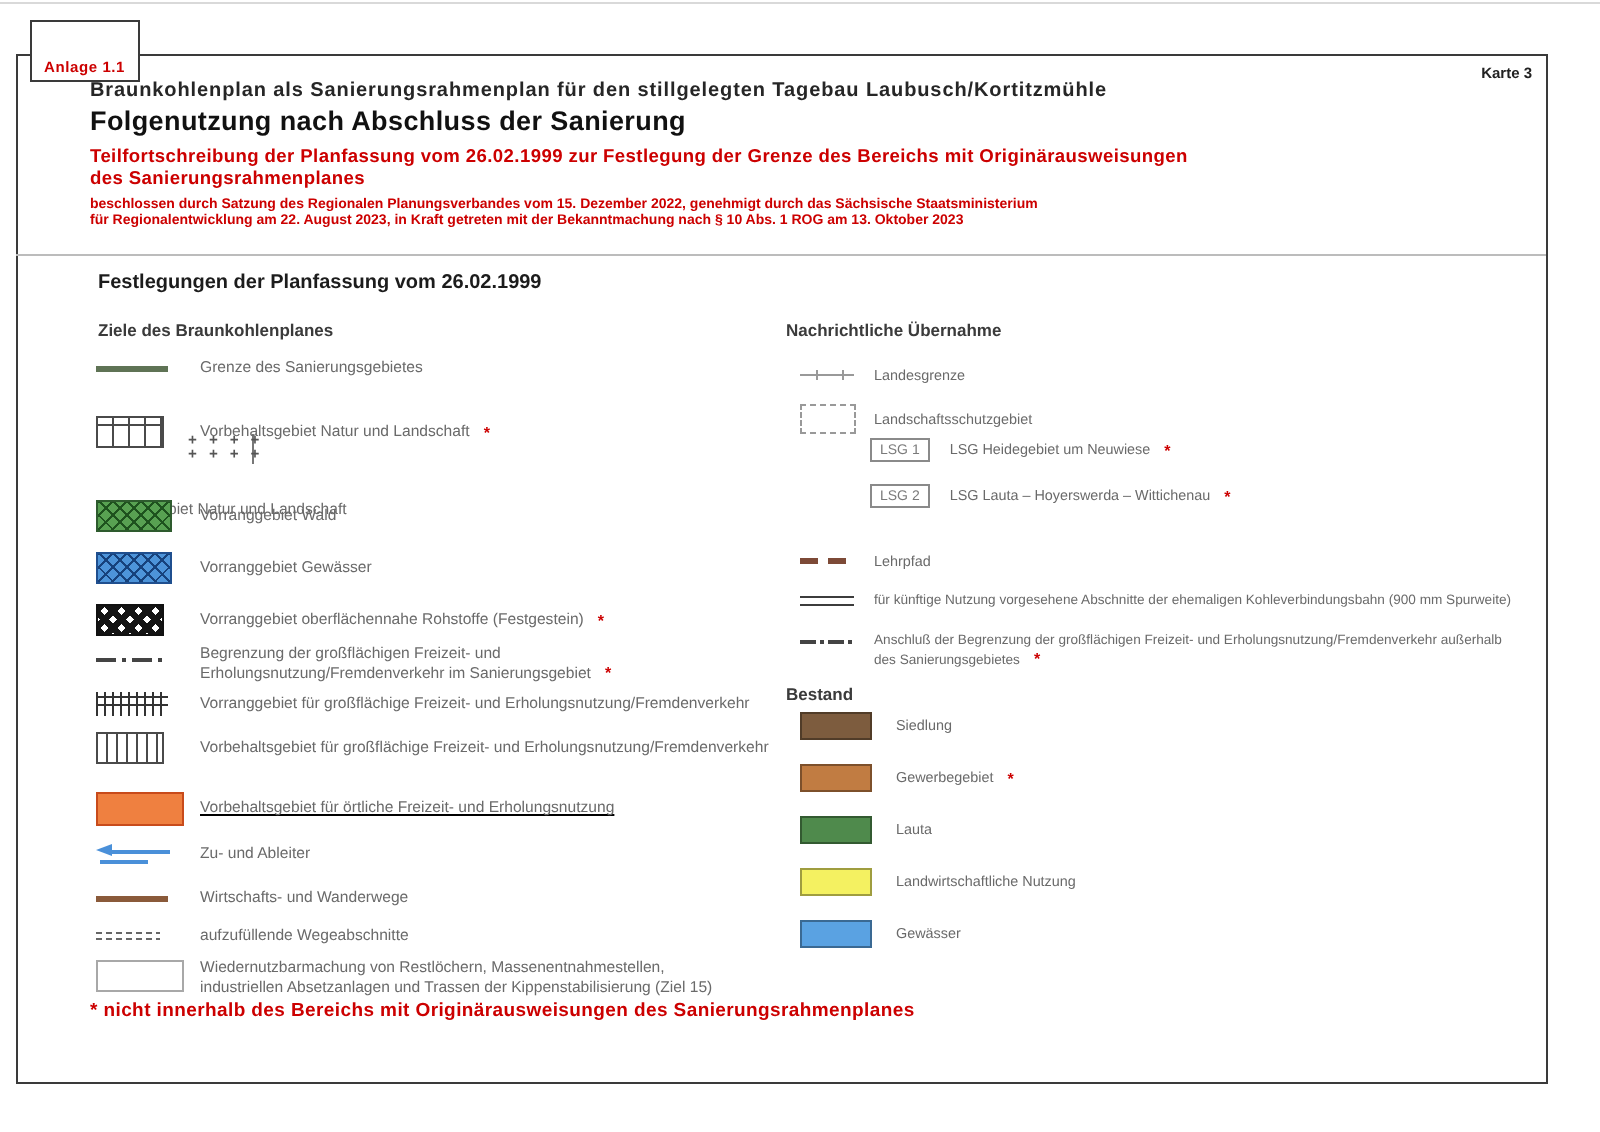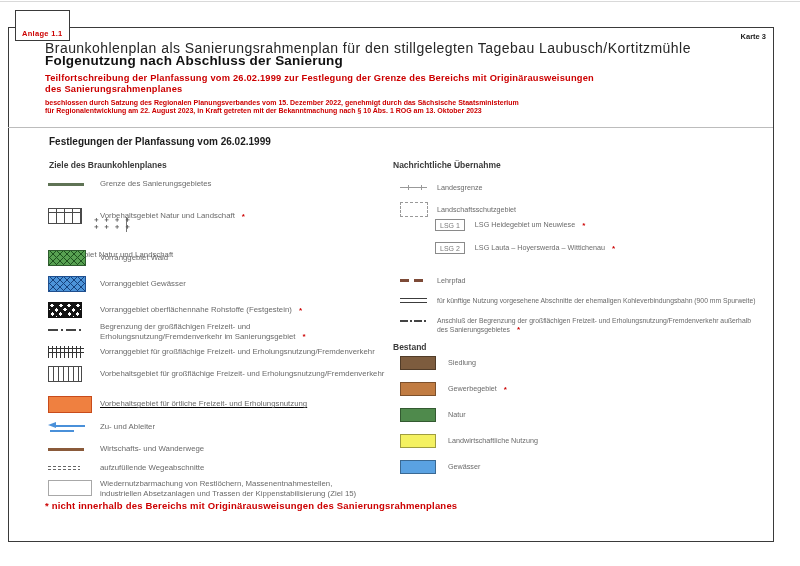--- a/index.html
+++ b/index.html
@@ -7,21 +7,21 @@
           font-family:"Liberation Sans","DejaVu Sans",sans-serif;}
   .edge-line{position:absolute;left:0;top:1px;width:100%;height:1px;background:#d9d9d9;}
 
   
   .sheet{position:absolute;left:8px;top:27px;width:764px;height:513px;border:1.5px solid #3a3a3a;background:#fff;}
   .tab{position:absolute;left:15px;top:10px;z-index:3;background:#fff;border:1px solid #3a3a3a;
        padding:18px 6px 2px 6px;font-size:7.5px;font-weight:bold;color:#cc0000;letter-spacing:.3px;}
   .karte{position:absolute;top:32px;right:34px;font-size:7.5px;font-weight:bold;color:#222;text-align:right;}
 
   
-  .supertitle{position:absolute;left:45px;top:40px;font-size:14px;font-weight:normal;color:#262626;letter-spacing:.45px;}
+  .supertitle{position:absolute;left:45px;top:40px;font-size:10px;font-weight:bold;color:#262626;letter-spacing:.45px;}
   .title{position:absolute;left:45px;top:53px;font-size:13.5px;font-weight:bold;color:#111;letter-spacing:.2px;}
   .subtitle{position:absolute;left:45px;top:73px;font-size:9.3px;font-weight:bold;color:#cc0000;letter-spacing:.2px;line-height:1.18;}
   .decree{position:absolute;left:45px;top:99px;font-size:7px;font-weight:bold;color:#cc0000;line-height:1.18;}
   .divider{position:absolute;left:8px;top:127px;width:765px;height:1px;background:#bcbcbc;}
 
   .section-title{position:absolute;left:49px;top:136px;font-size:10px;font-weight:bold;color:#1c1c1c;}
   .col-heading{position:absolute;font-size:8.5px;font-weight:bold;color:#3b3b3b;}
 
   
   .row{position:absolute;left:48px;display:flex;align-items:center;}
@@ -277,21 +277,21 @@
     <span class="symwrap wide">
         <span class="sym bestand-swatch" style="background-color: rgb(193, 124, 66);"></span>
       </span>
     <span class="lbl-r">Gewerbegebiet</span>
     <span class="ast">*</span>
   </div>
   <div class="row-r" style="top:408px;">
     <span class="symwrap wide">
         <span class="sym bestand-swatch" style="background-color: rgb(79, 138, 76);"></span>
       </span>
-    <span class="lbl-r">Natur</span>
+    <span class="lbl-r">Lauta</span>
   </div>
   <div class="row-r" style="top:434px;">
     <span class="symwrap wide">
         <span class="sym bestand-swatch" style="background-color: rgb(244, 241, 97);"></span>
       </span>
     <span class="lbl-r">Landwirtschaftliche Nutzung</span>
   </div>
   <div class="row-r" style="top:460px;">
     <span class="symwrap wide">
         <span class="sym bestand-swatch" style="background-color: rgb(90, 162, 226);"></span>

